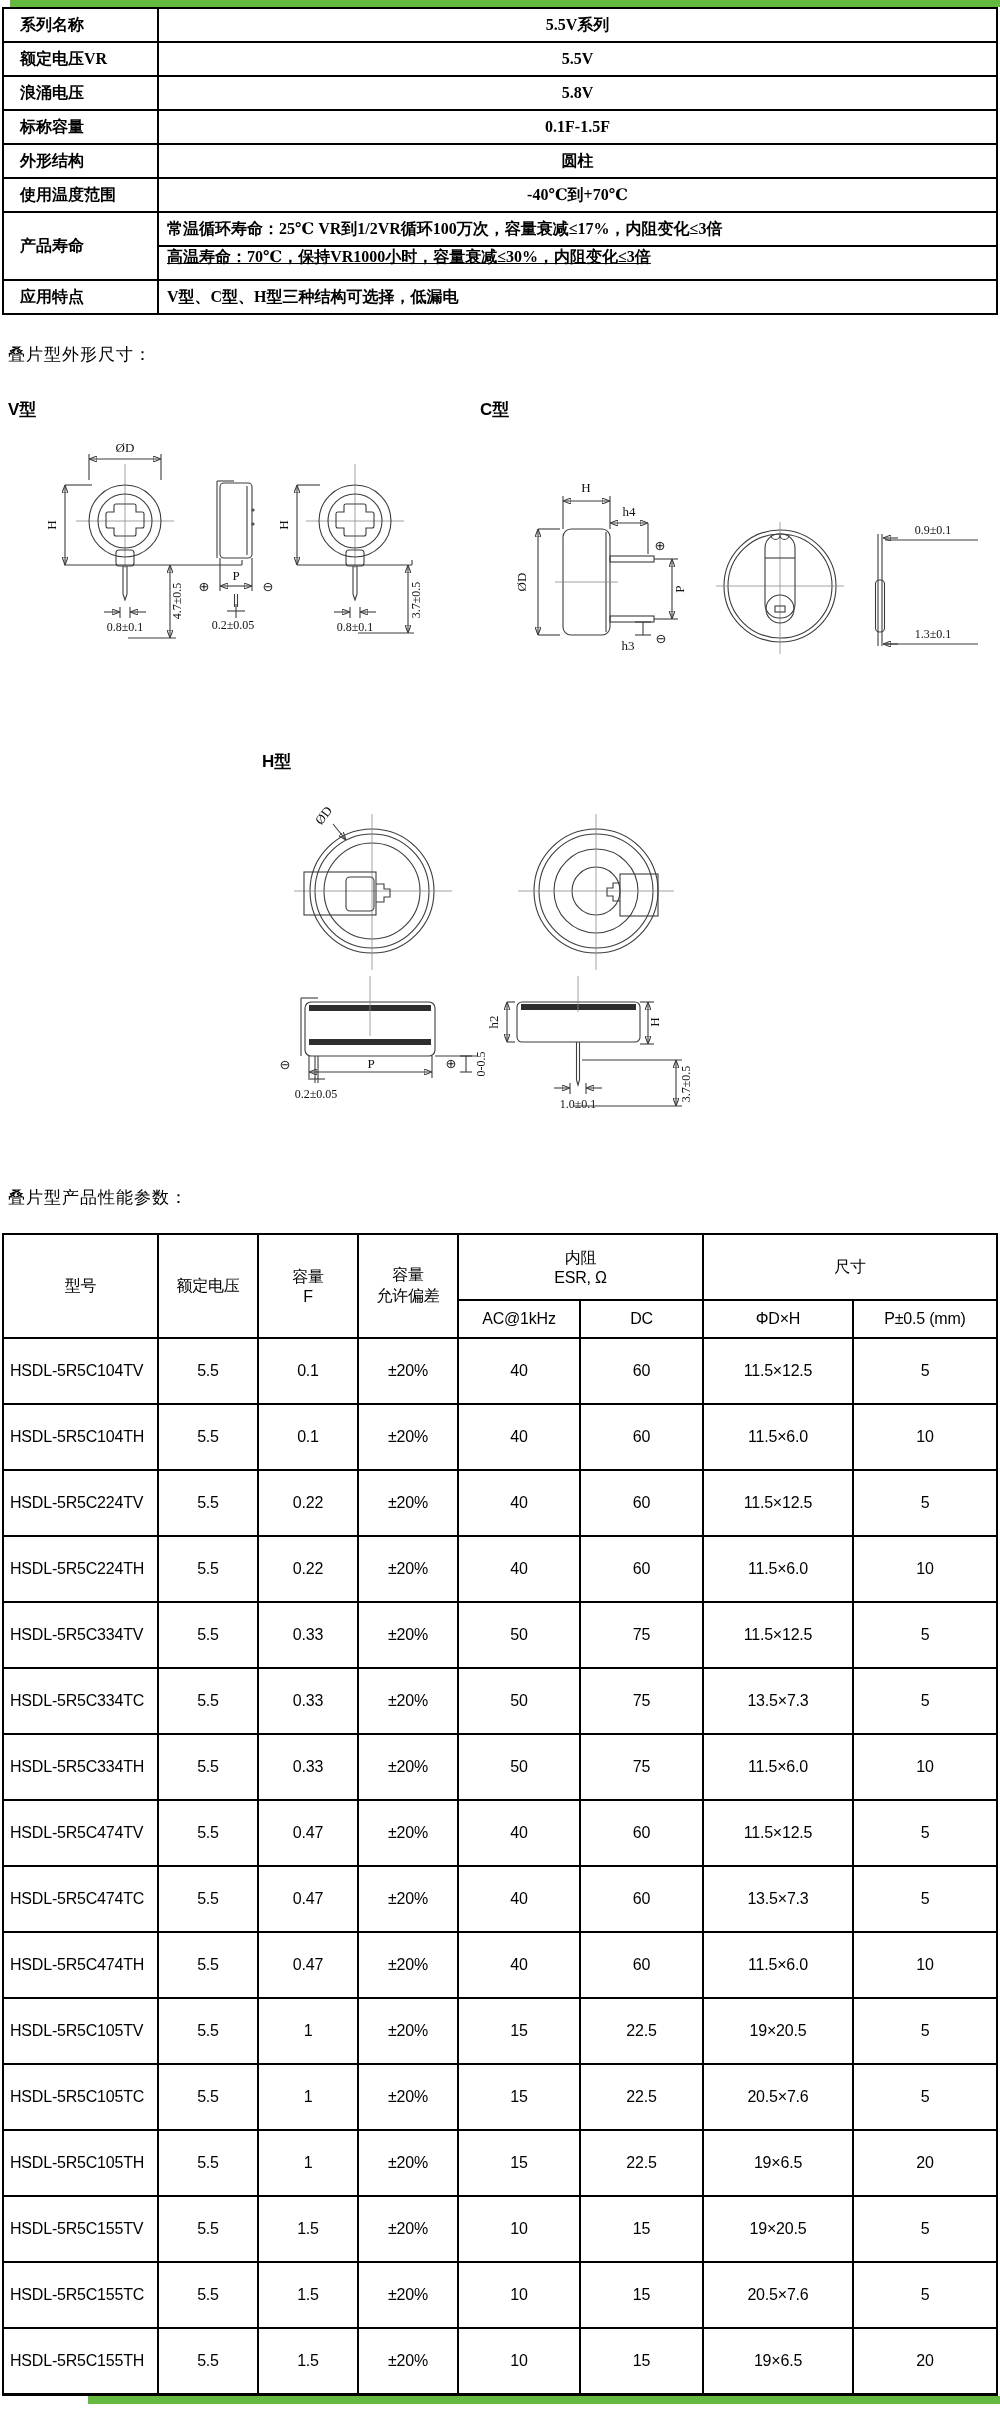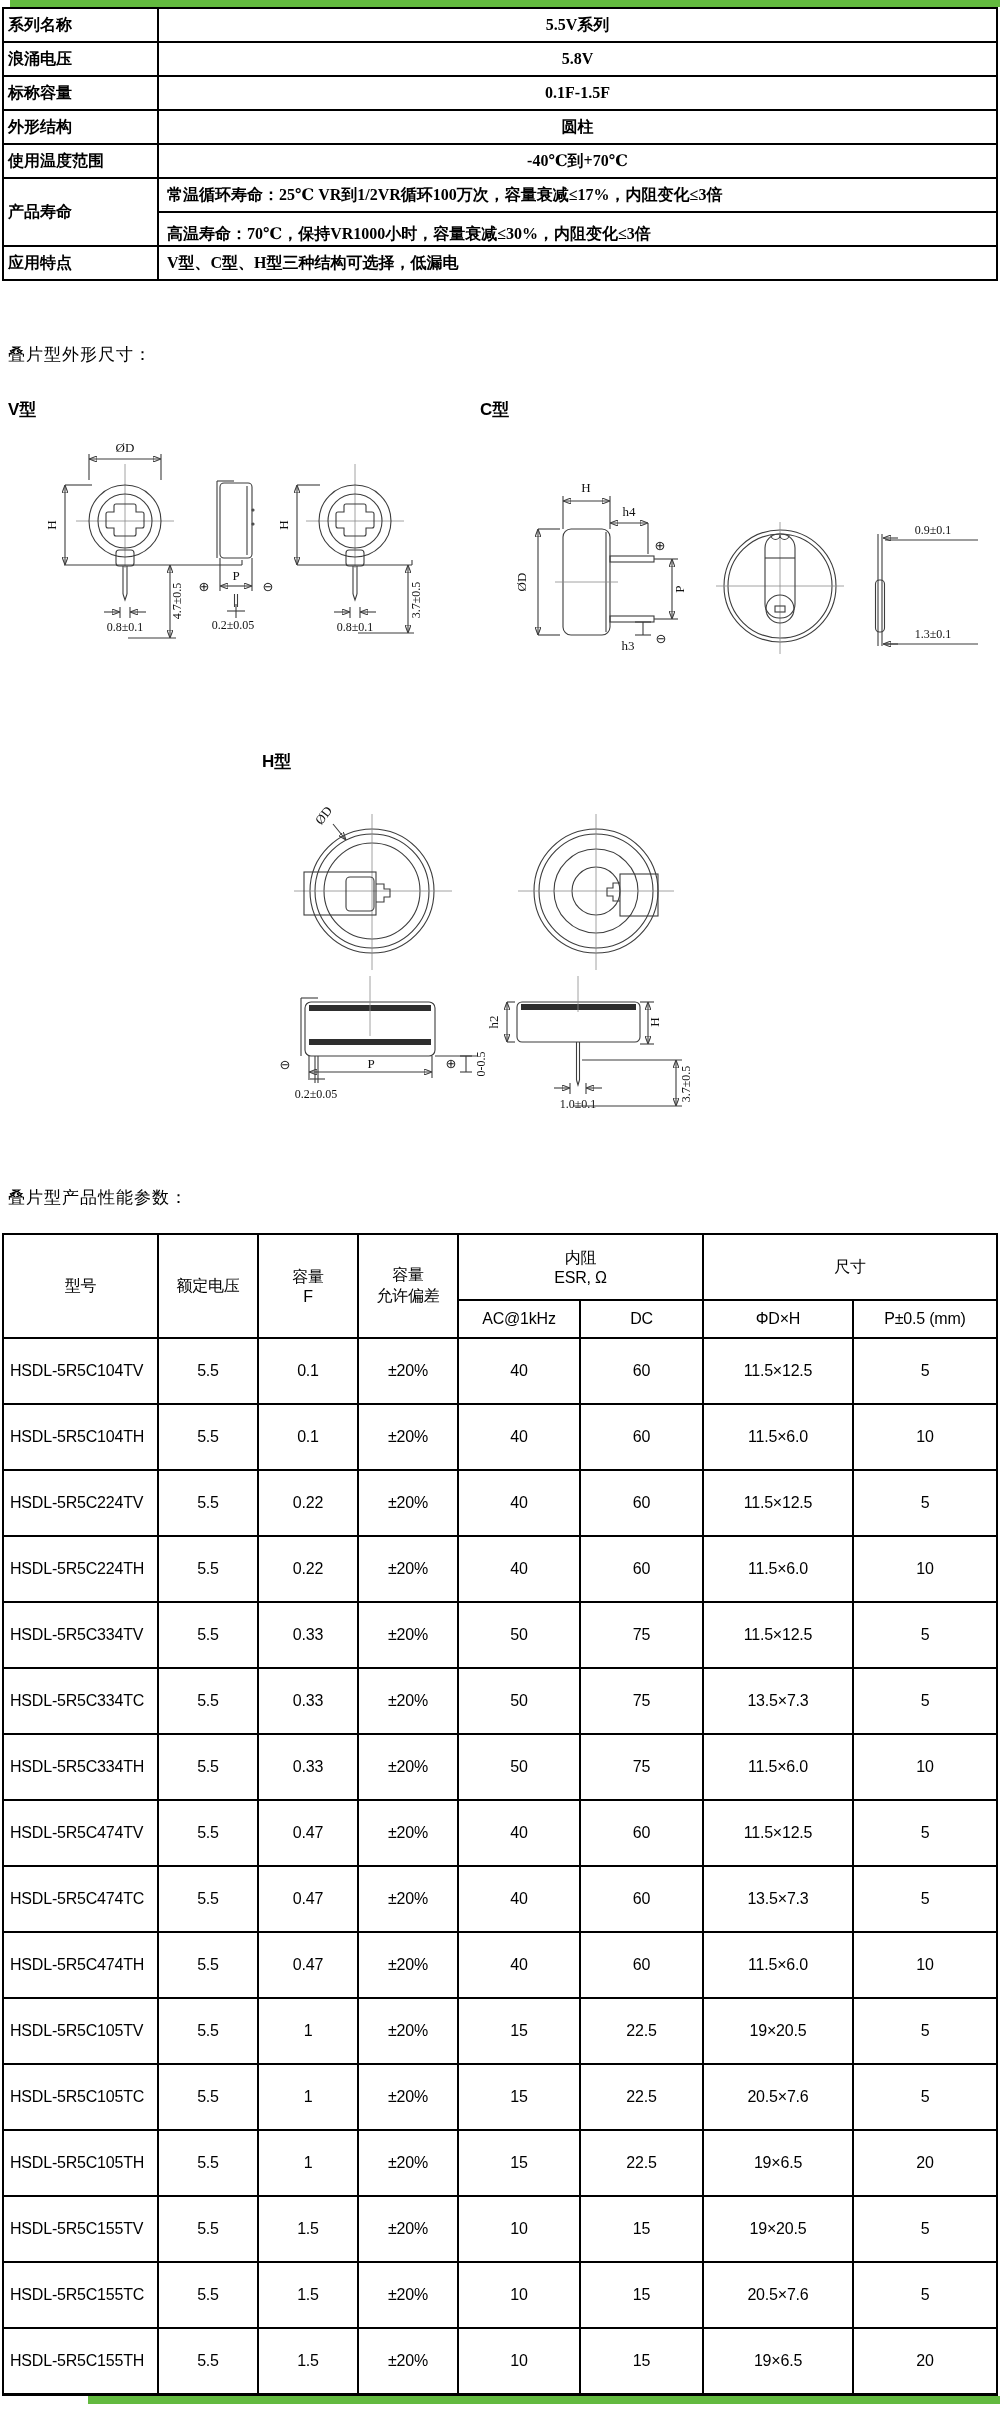--- a/index.html
+++ b/index.html
@@ -5,26 +5,26 @@
   html,body{margin:0;padding:0;}
   body{width:1000px;height:2410px;background:#fff;position:relative;overflow:hidden;
        font-family:"Liberation Sans","DejaVu Sans",sans-serif;color:#000;}
   .greenbar{position:absolute;background:#63BA3F;}
   table{border-collapse:collapse;table-layout:fixed;}
 
   
   .spec{position:absolute;left:2px;top:7px;width:996px;
         font-family:"Liberation Serif","DejaVu Serif",serif;font-weight:bold;font-size:16px;}
   .spec td{border:2px solid #000;height:32px;padding:0;}
-  .spec .lbl{padding-left:4px;}
+  .spec .lbl{padding-left:16px;}
   .spec .val{text-align:center;}
   .spec .leftval{padding-left:8px;}
   .lifecell{padding:0 !important;}
   .life-line1{height:32px;display:flex;align-items:center;padding-left:8px;border-bottom:2px solid #000;}
-  .life-line2{height:32px;display:flex;align-items:flex-end;}
+  .life-line2{height:32px;display:flex;align-items:flex-start;text-decoration:underline;}
   .life-line2 .txt{flex:1;display:flex;align-items:center;padding-left:8px;}
   .life-line2 .spacer{width:150px;border-left:2px solid #000;}
 
   
   .h1{position:absolute;left:8px;font-size:17px;font-weight:normal;letter-spacing:1px;}
   .type-label{position:absolute;font-size:17px;font-weight:bold;}
 
   
   svg{position:absolute;overflow:visible;}
   svg line,svg path,svg rect,svg circle,svg polyline{stroke:#3d3d3d;stroke-width:1.1;fill:none;}
@@ -53,20 +53,24 @@
 
 <table class="spec">
   <colgroup>
       <col style="width:155px">
       <col>
     </colgroup>
   <tbody>
       <tr>
         <td class="lbl">系列名称</td>
         <td class="val">5.5V系列</td>
+      </tr>
+  <tr>
+        <td class="lbl">额定电压VR</td>
+        <td class="val">5.5V</td>
       </tr>
   <tr>
         <td class="lbl">浪涌电压</td>
         <td class="val">5.8V</td>
       </tr>
   <tr>
         <td class="lbl">标称容量</td>
         <td class="val">0.1F-1.5F</td>
       </tr>
   <tr>

